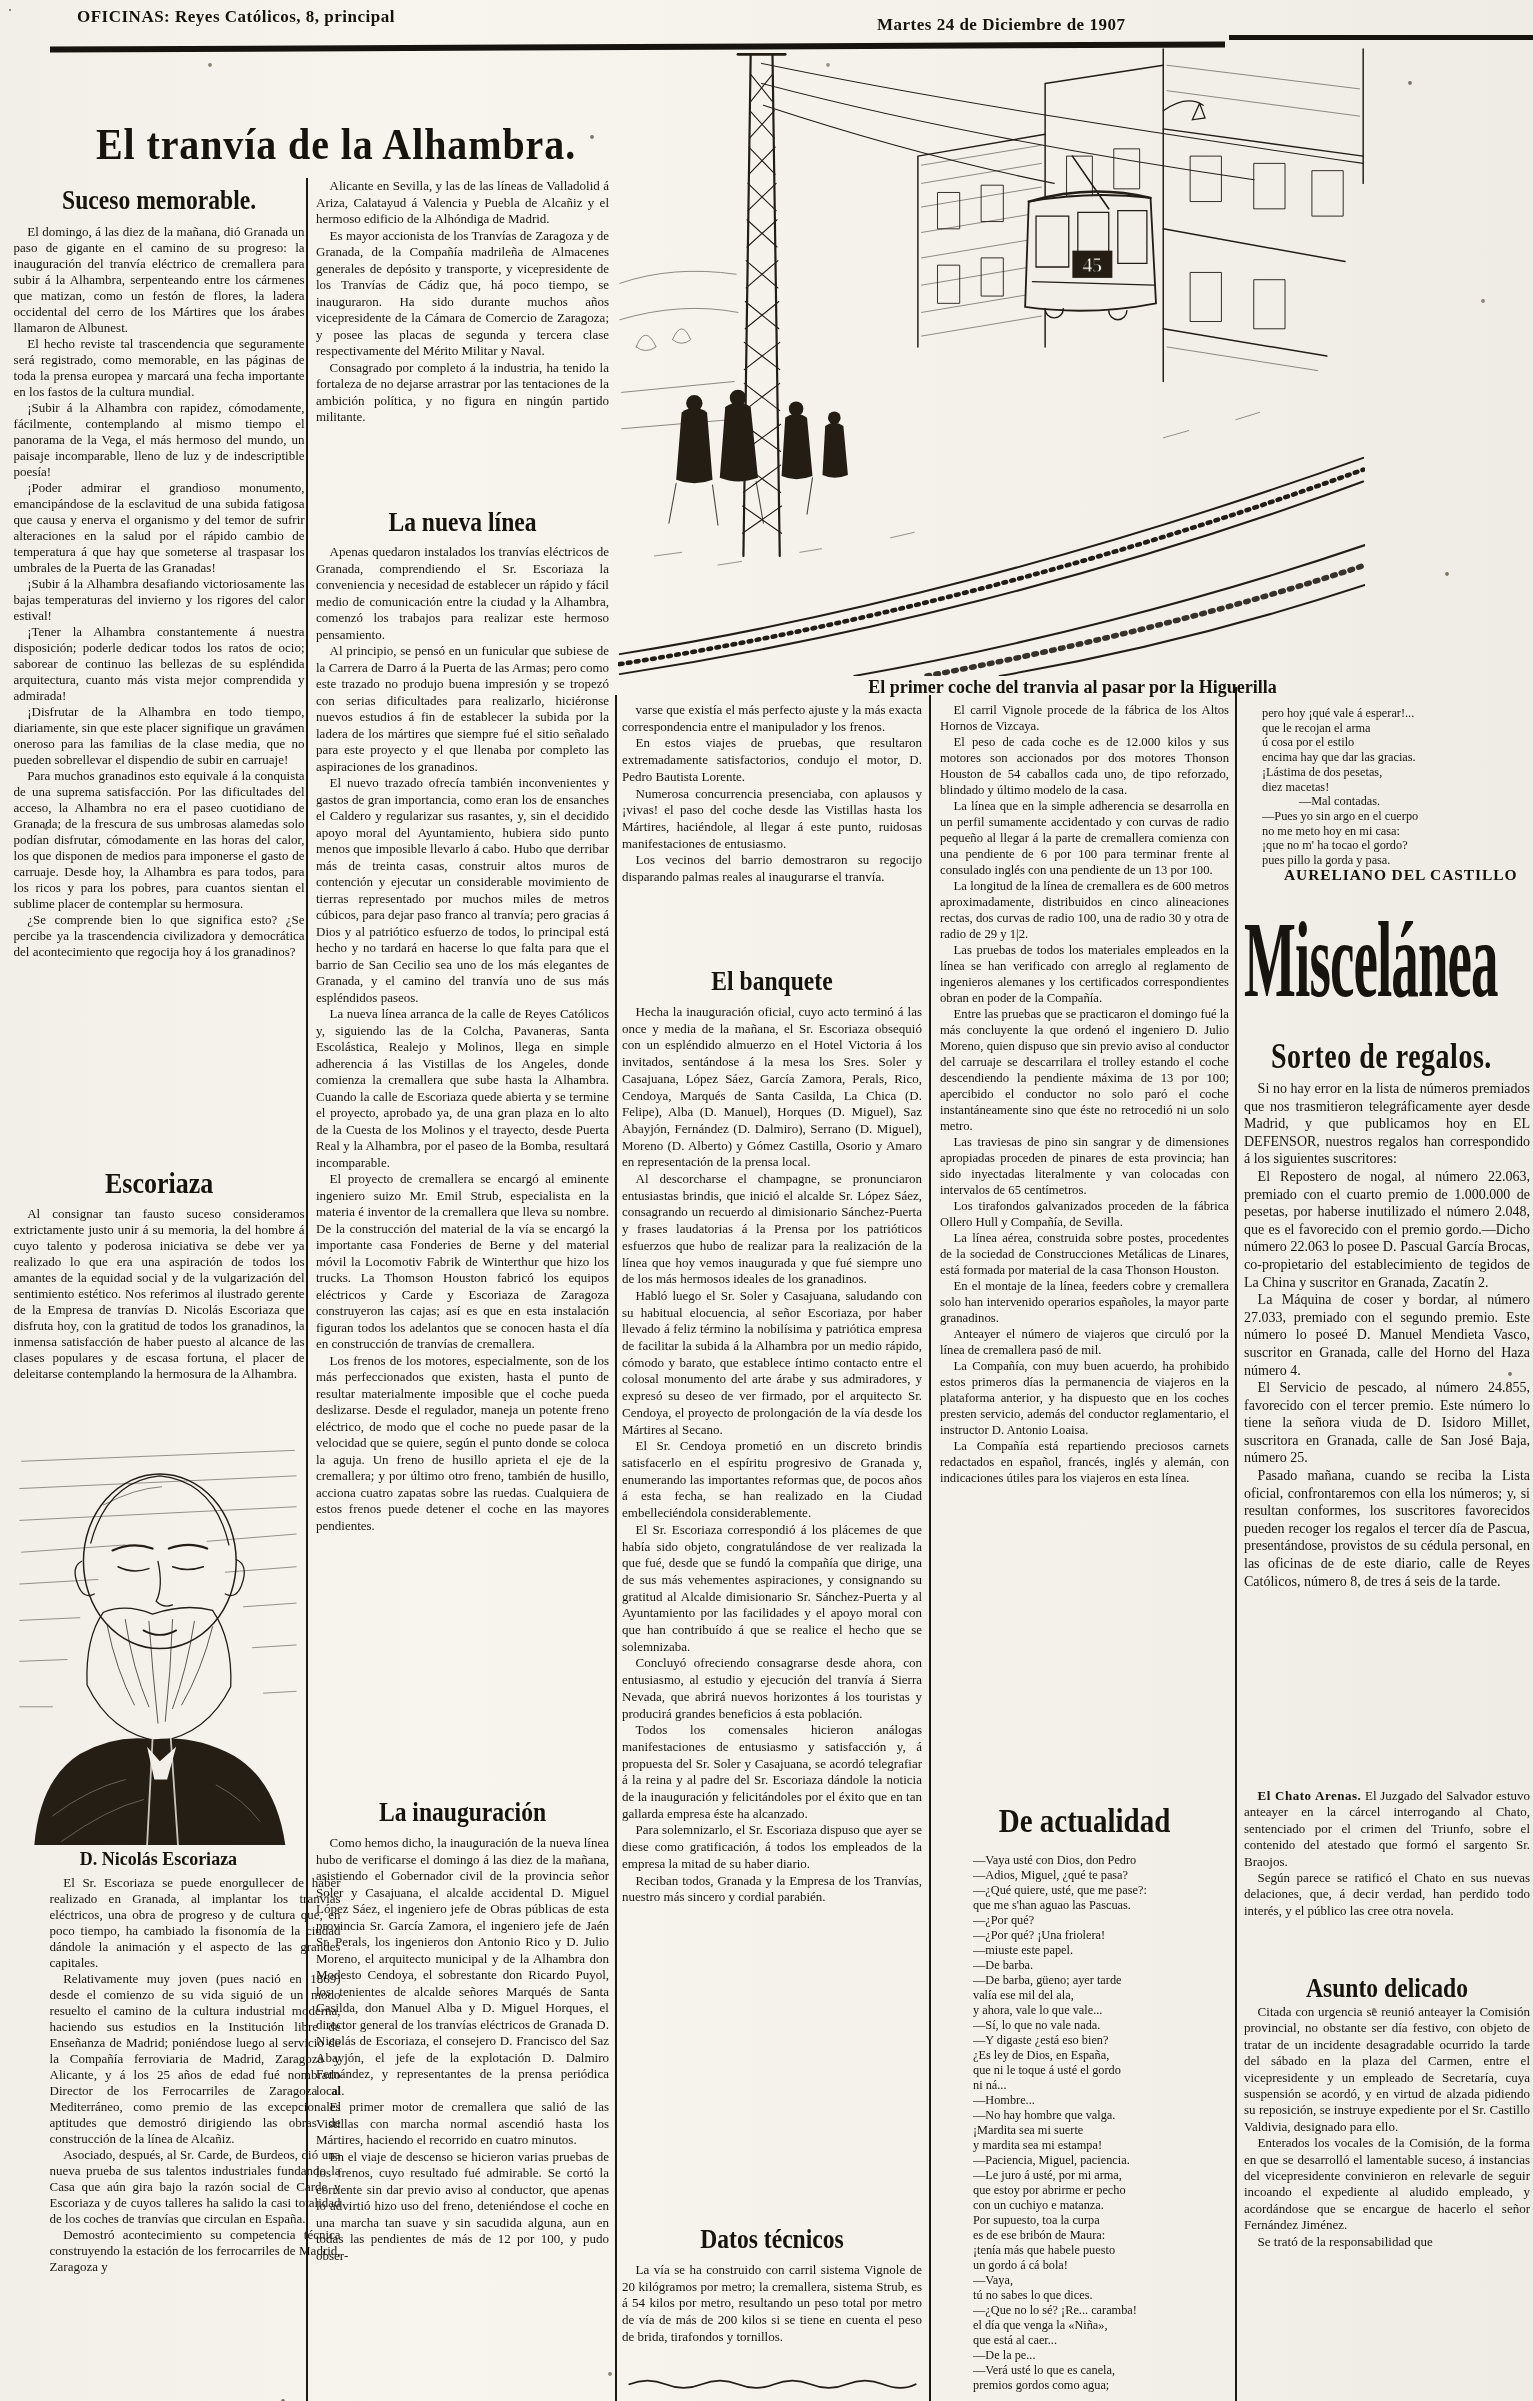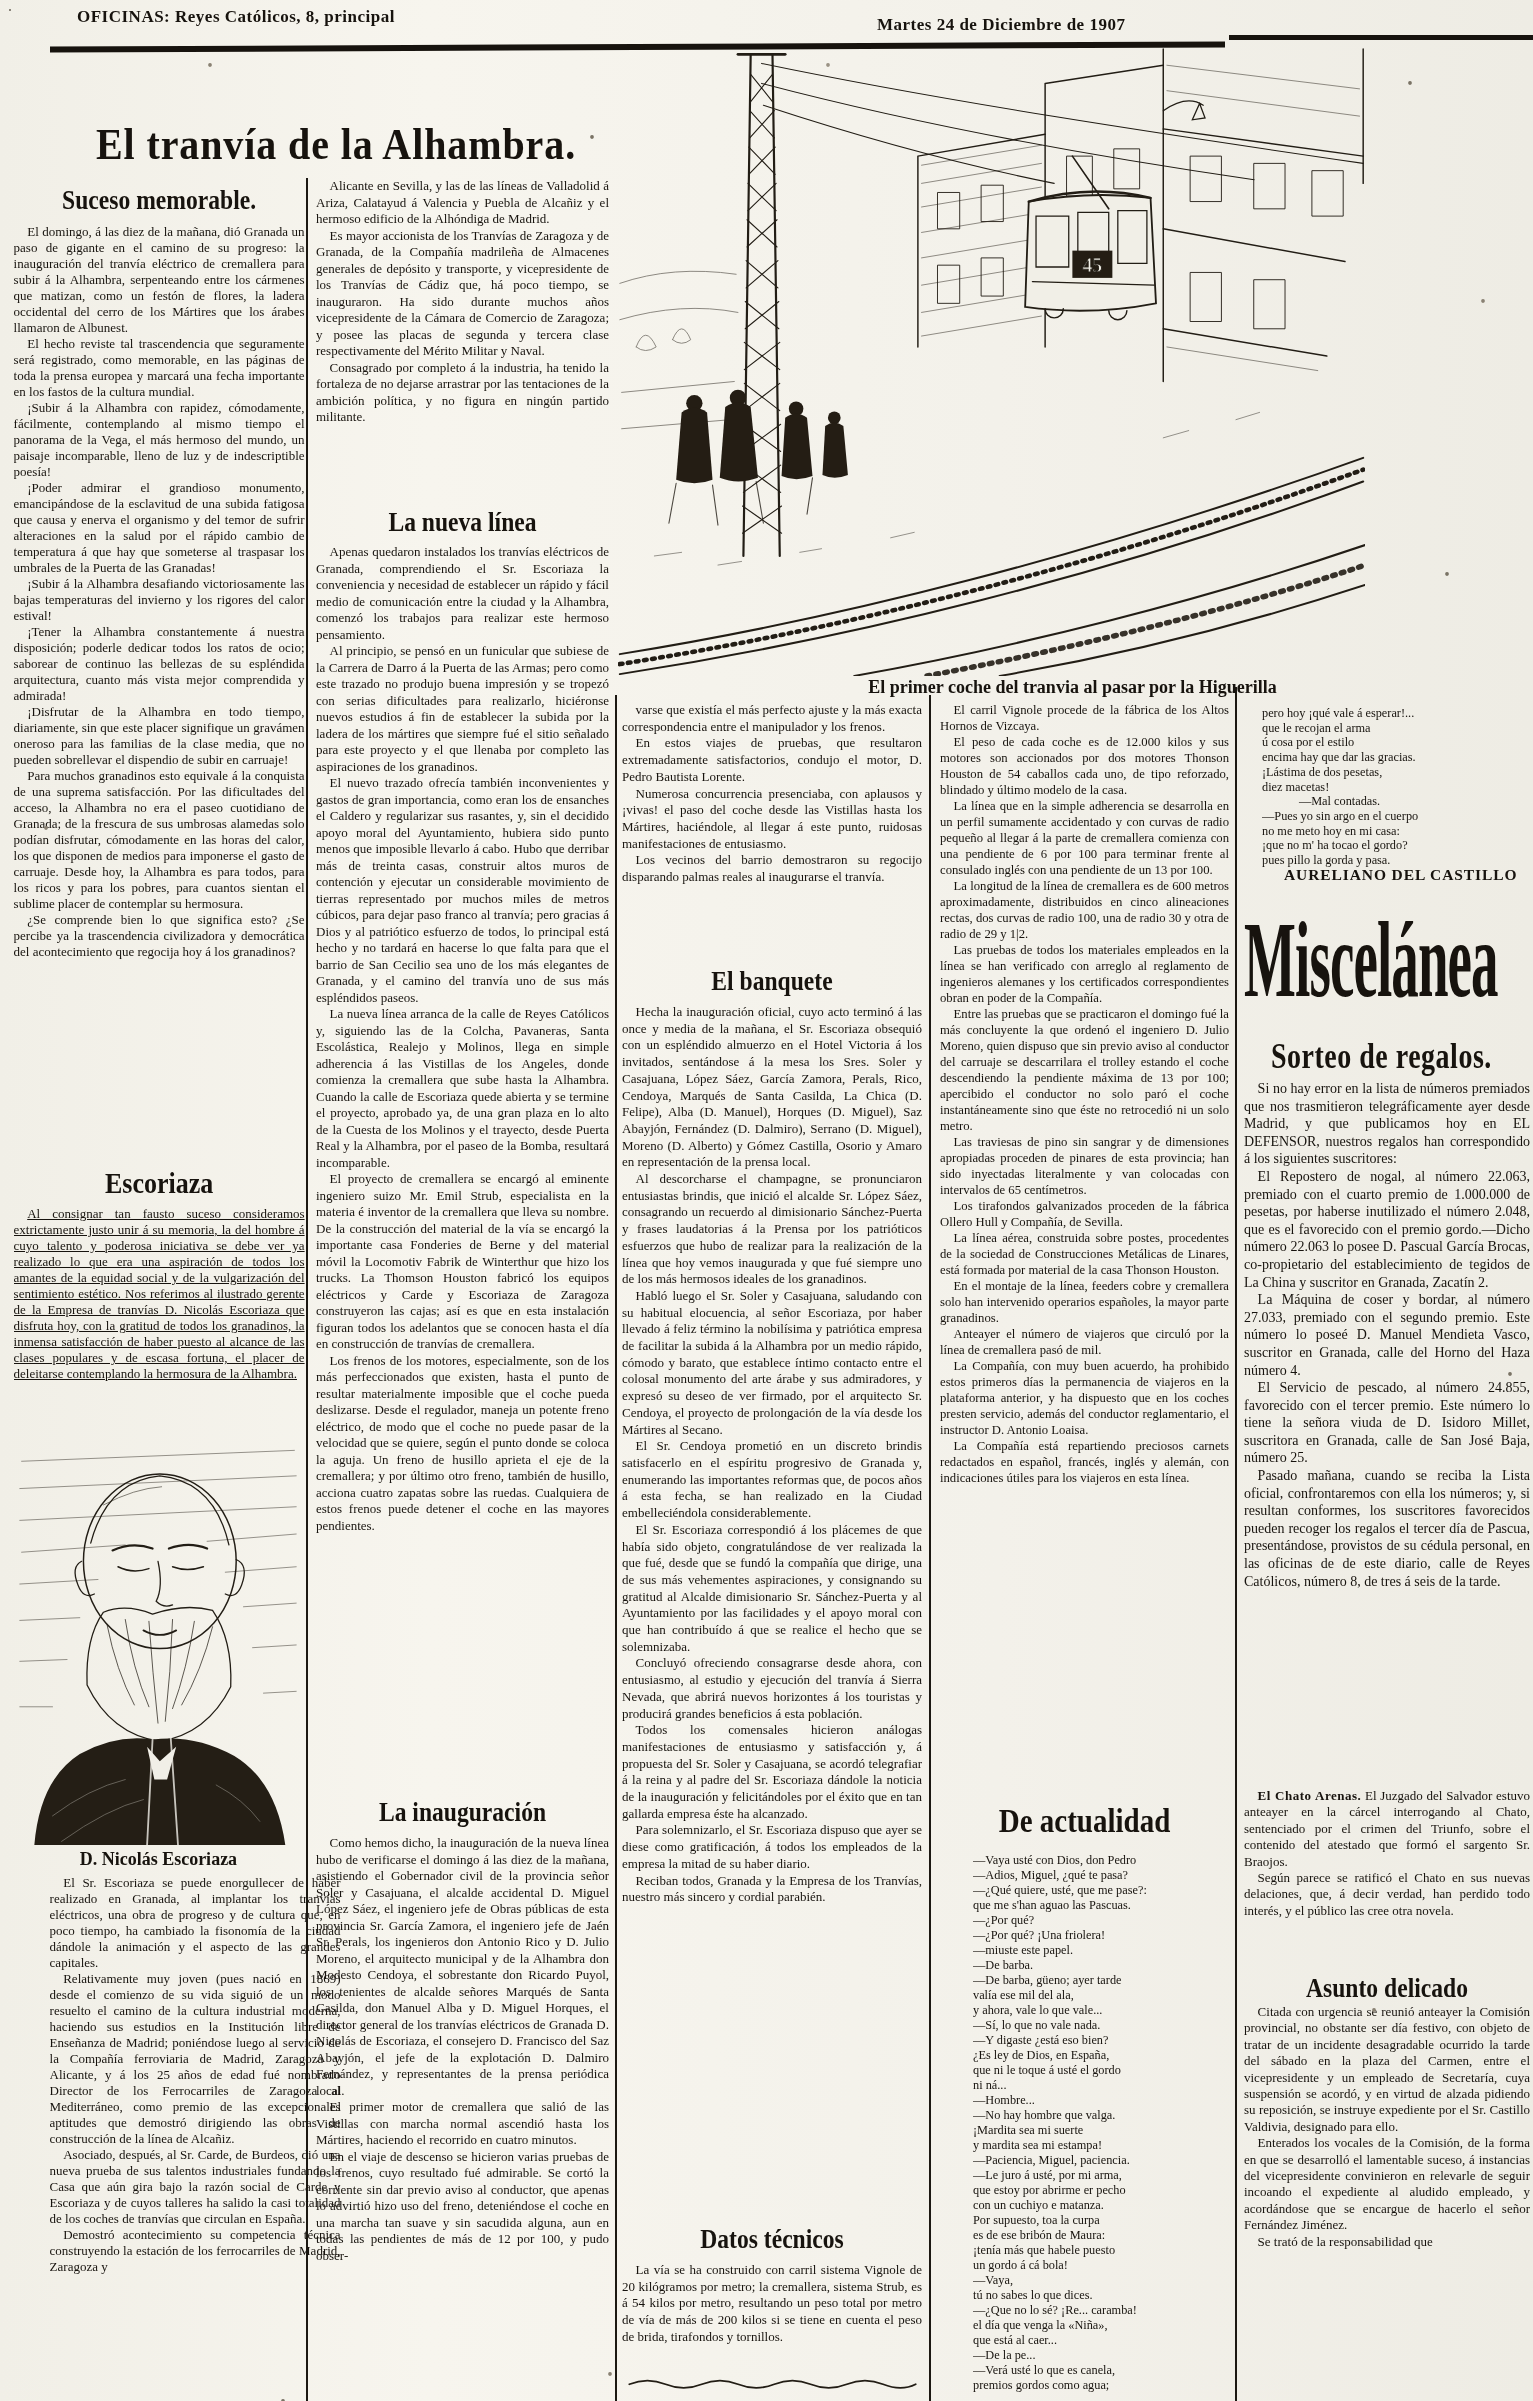--- a/index.html
+++ b/index.html
@@ -57,21 +57,21 @@
       <p>¡Subir á la Alhambra con rapidez, cómodamente, fácilmente, contemplando al mismo tiempo el panorama de la Vega, el más hermoso del mundo, un paisaje incomparable, lleno de luz y de indescriptible poesía!</p>
       <p>¡Poder admirar el grandioso monumento, emancipándose de la esclavitud de una subida fatigosa que causa y enerva el organismo y del temor de sufrir alteraciones en la salud por el rápido cambio de temperatura á que hay que someterse al traspasar los umbrales de la Puerta de las Granadas!</p>
       <p>¡Subir á la Alhambra desafiando victoriosamente las bajas temperaturas del invierno y los rigores del calor estival!</p>
       <p>¡Tener la Alhambra constantemente á nuestra disposición; poderle dedicar todos los ratos de ocio; saborear de continuo las bellezas de su espléndida arquitectura, cuanto más vista mejor comprendida y admirada!</p>
       <p>¡Disfrutar de la Alhambra en todo tiempo, diariamente, sin que este placer signifique un gravámen oneroso para las familias de la clase media, que no pueden sobrellevar el dispendio de subir en carruaje!</p>
       <p>Para muchos granadinos esto equivale á la conquista de una suprema satisfacción. Por las dificultades del acceso, la Alhambra no era el paseo cuotidiano de Granada; de la frescura de sus umbrosas alamedas solo podían disfrutar, cómodamente en las horas del calor, los que disponen de medios para imponerse el gasto de carruaje. Desde hoy, la Alhambra es para todos, para los ricos y para los pobres, para cuantos sientan el sublime placer de contemplar su hermosura.</p>
       <p>¿Se comprende bien lo que significa esto? ¿Se percibe ya la trascendencia civilizadora y democrática del acontecimiento que regocija hoy á los granadinos?</p>
     </div>
 
   <div class="shead" style="left:13.6px;top:1167px;width:291px;font-size:26px;">Escoriaza</div>
-  <div class="colbox c1" style="left:13.6px;top:1206px;width:291px;height:224px;text-decoration:underline;">
+  <div class="colbox c1" style="left:13.6px;top:1206px;width:291px;height:224px;">
       <p>Al consignar tan fausto suceso consideramos extrictamente justo unir á su memoria, la del hombre á cuyo talento y poderosa iniciativa se debe ver ya realizado lo que era una aspiración de todos los amantes de la equidad social y de la vulgarización del sentimiento estético. Nos referimos al ilustrado gerente de la Empresa de tranvías D. Nicolás Escoriaza que disfruta hoy, con la gratitud de todos los granadinos, la inmensa satisfacción de haber puesto al alcance de las clases populares y de escasa fortuna, el placer de deleitarse contemplando la hermosura de la Alhambra.</p>
     </div>
 
   <svg width="284" height="411" viewBox="0 0 312 452" style="position:absolute;left:16.4px;top:1434px;">
     <g class="ink" stroke-width="1">
 
       <g opacity=".5">
         <path d="M6,30 L306,18"></path>
           <path d="M4,60 L308,46"></path>
           <path d="M4,95 L308,80"></path>

